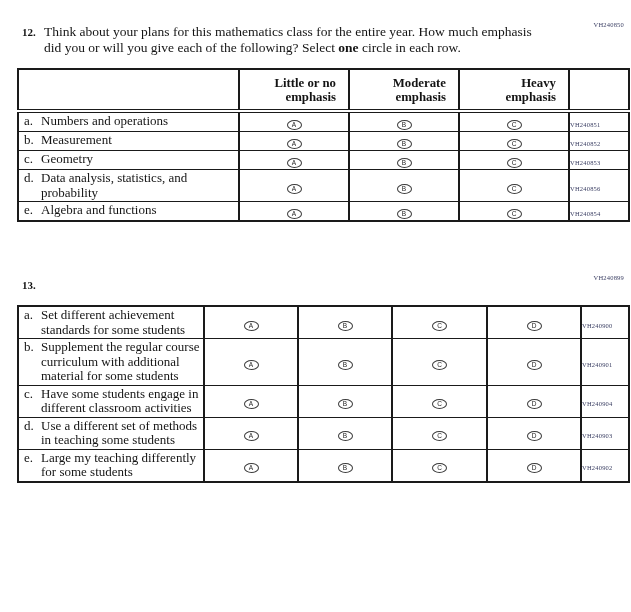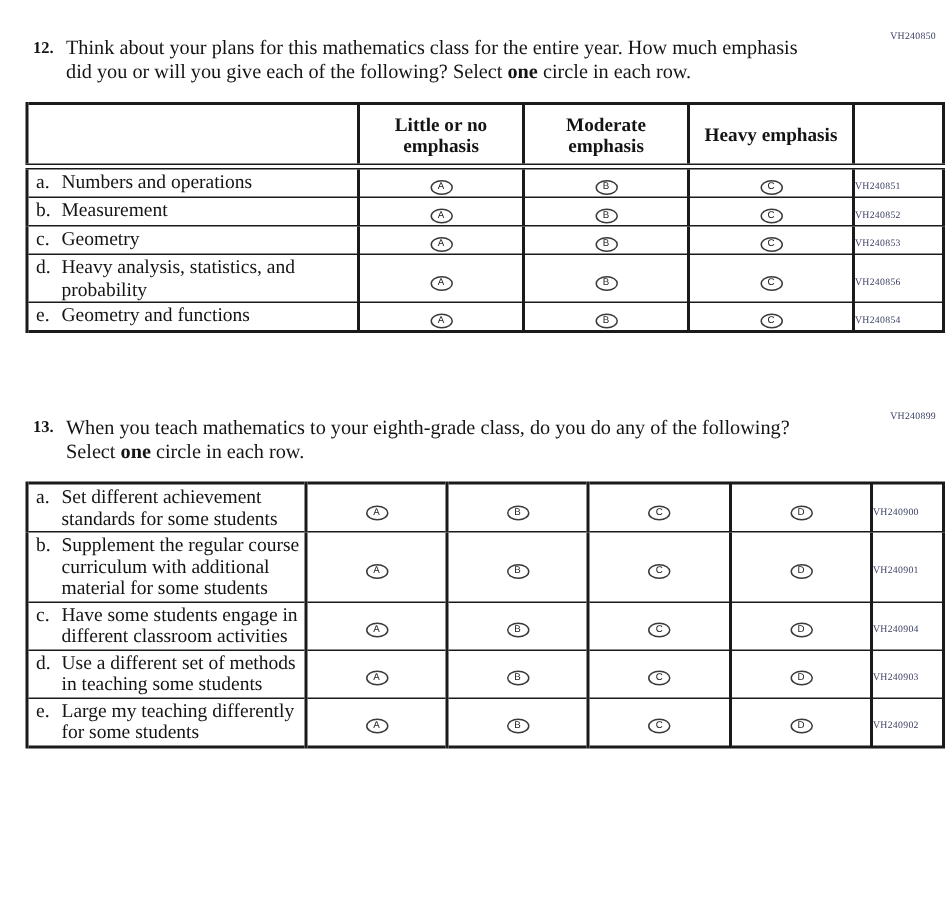--- a/index.html
+++ b/index.html
@@ -20,22 +20,22 @@
   .q-table{
     border-collapse:collapse;table-layout:fixed;width:611px;
     margin-left:17px;margin-top:12px;
   }
   .q-table td,.q-table th{
     border:solid #1a1a1a;border-width:1.5px 2px;
     padding:0;overflow:hidden;
   }
   .q-table{border:2.5px solid #1a1a1a;}
   .q-table th{
-    font-weight:bold;font-size:12.8px;line-height:14px;text-align:center;
-    vertical-align:middle;border-bottom:4px double #1a1a1a;padding:3px 2px;
+    font-weight:bold;font-size:12.8px;line-height:14px;text-align:right;
+    vertical-align:middle;border-bottom:4px double #1a1a1a;padding:3px 12px;
   }
   #q12-table th{height:33px;}
   #q13-table th{height:29px;}
   .label-cell{vertical-align:top;}
   .lbl{display:flex;padding:1px 2px 1px 5px;font-size:13px;line-height:14.5px;}
   .lbl .ltr{flex:0 0 17px;}
   .opt-cell{text-align:center;vertical-align:middle;}
   .oval{
     display:inline-block;width:13px;height:8px;border:1px solid #3a3a3a;
     border-radius:50%;font-size:6.5px;line-height:8px;text-align:center;
@@ -105,50 +105,49 @@
         </td>
     <td class="opt-cell"><span class="oval">A</span></td>
     <td class="opt-cell"><span class="oval">B</span></td>
     <td class="opt-cell"><span class="oval">C</span></td>
     <td class="code-cell"><span class="code">VH240853</span></td>
   </tr>
   <tr>
     <td class="label-cell">
           <div class="lbl">
             <span class="ltr">d.</span>
-            <span>Heavy analysis, statistics, and probability</span>
+            <span>Data analysis, statistics, and probability</span>
           </div>
         </td>
     <td class="opt-cell"><span class="oval">A</span></td>
     <td class="opt-cell"><span class="oval">B</span></td>
     <td class="opt-cell"><span class="oval">C</span></td>
     <td class="code-cell"><span class="code">VH240856</span></td>
   </tr>
   <tr class="r-single">
     <td class="label-cell">
           <div class="lbl">
             <span class="ltr">e.</span>
-            <span>Geometry and functions</span>
+            <span>Algebra and functions</span>
           </div>
         </td>
     <td class="opt-cell"><span class="oval">A</span></td>
     <td class="opt-cell"><span class="oval">B</span></td>
     <td class="opt-cell"><span class="oval">C</span></td>
     <td class="code-cell"><span class="code">VH240854</span></td>
   </tr>
 </tbody>
   </table>
 
 <div class="code-row q13-code-row">
   <span class="code">VH240899</span>
 </div>
 
 <div class="q-head">
   <span class="q-num">13.</span>
-  <span class="q-text"><span>When you teach mathematics to your eighth-grade class, do you do any of the following? Select </span><b>one</b><span> circle in each row.</span></span>
 </div>
 
 <table class="q-table" id="q13-table">
   <colgroup>
     <col style="width:186px">
       <col style="width:94px">
       <col style="width:94px">
       <col style="width:95px">
       <col style="width:94px">
       <col style="width:48px">

